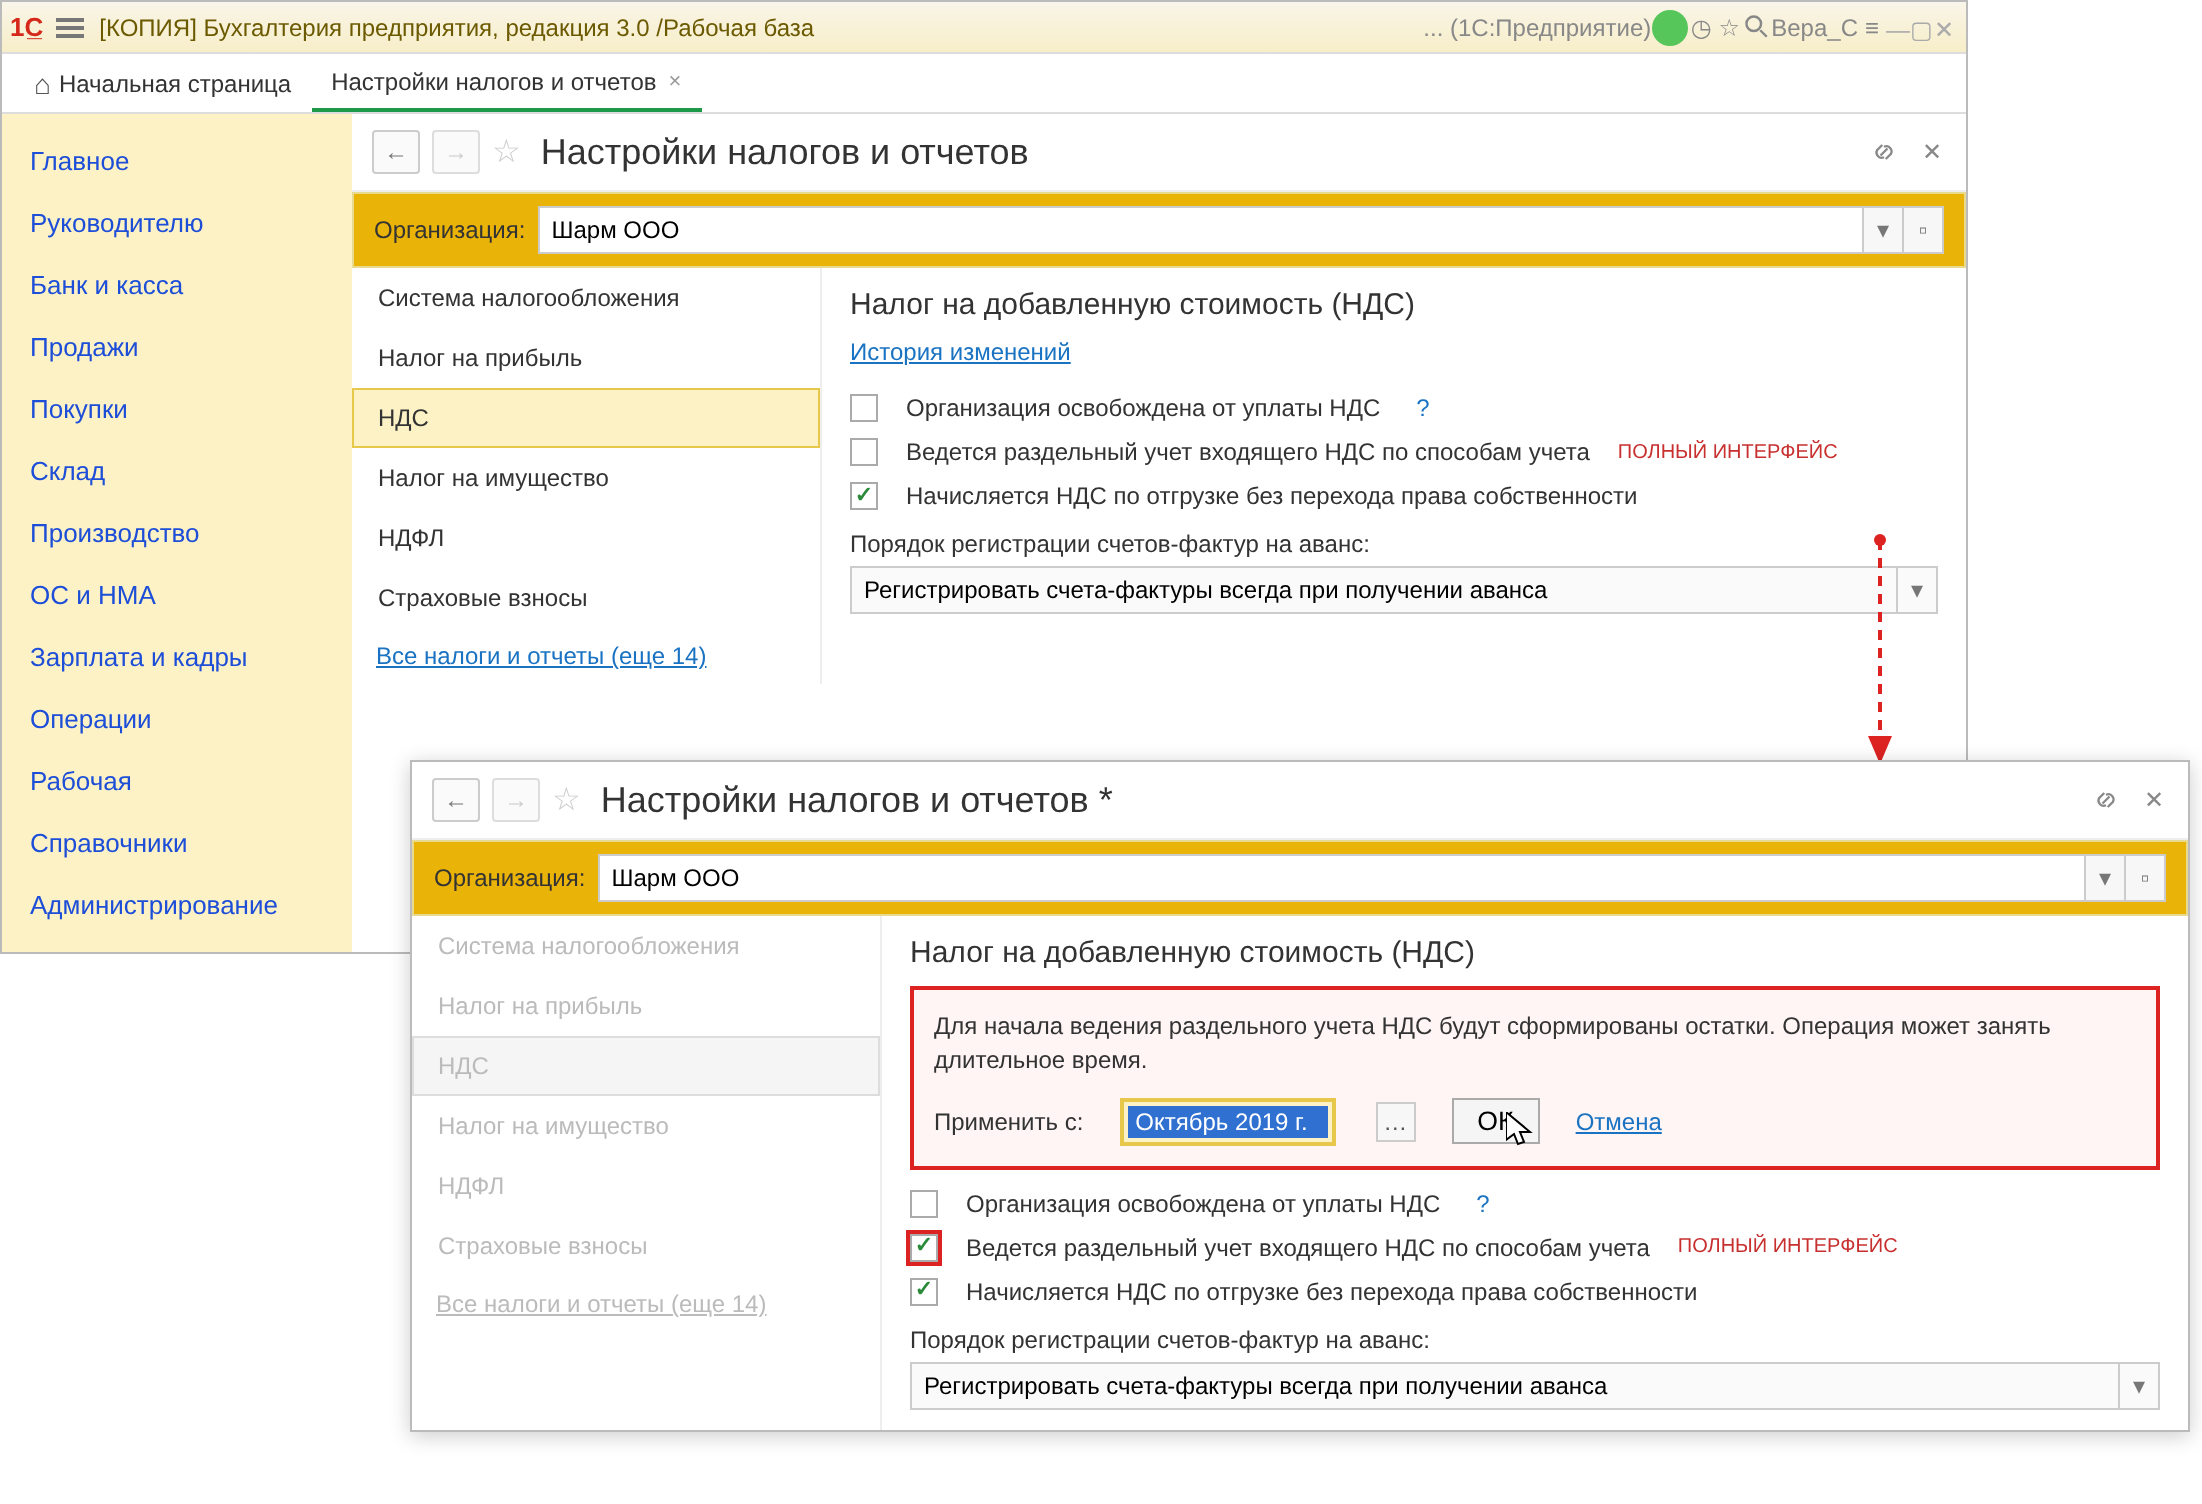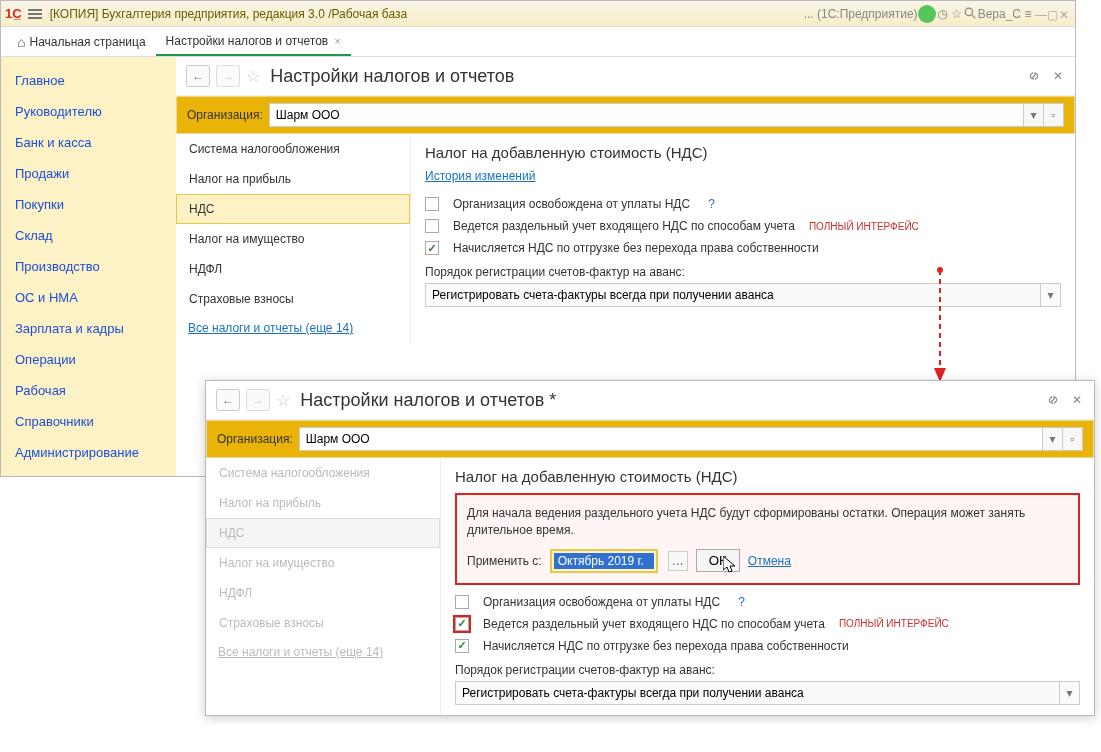--- a/index.html
+++ b/index.html
@@ -1,18 +1,18 @@
 <!DOCTYPE html>
 <html><head>
 <meta charset="utf-8">
 <style>
   * { box-sizing: border-box; margin: 0; padding: 0; }
   body { font-family: Arial, sans-serif; font-size: 12px; color: #333; background: #fff; width: 1101px; height: 752px; position: relative; overflow: hidden; }
   
-  .main-window { width: 1076px; border: 1px solid #bbb; position: relative; }
+  .main-window { width: 984px; border: 1px solid #bbb; position: relative; }
   
   
   .titlebar { background: linear-gradient(#f9f5e9, #f7eec8); height: 26px; display: flex; align-items: center; padding: 0 4px; border-bottom: 1px solid #ddd; }
   .logo-1c { color: #d6281a; font-weight: bold; font-size: 13px; margin-right: 6px; }
   .burger-icon { display: inline-flex; flex-direction: column; justify-content: center; gap: 2px; width: 14px; height: 14px; margin-right: 8px; cursor: pointer; }
   .burger-icon span { height: 2px; background: #777; }
   .title-text { color: #6b5a00; font-size: 12px; }
   .title-right { margin-left: auto; display: flex; align-items: center; color: #888; }
   .round-green { width: 18px; height: 18px; background: #56c55a; border-radius: 50%; }
   .tb-icon { width: 14px; height: 14px; cursor: pointer; color: #888; display: inline-flex; align-items: center; justify-content: center; }
@@ -69,21 +69,21 @@
   .dropdown { display: flex; border: 1px solid #ccc; background: #fafafa; }
   .dropdown input { border: none; flex: 1; padding: 4px 6px; font-size: 12px; background: transparent; outline: none; }
   .dd-btn { width: 20px; border-left: 1px solid #ccc; display: flex; align-items: center; justify-content: center; color: #777; cursor: pointer; }
   
   
   .window2 { position: absolute; left: 205px; top: 380px; width: 890px; background: #fff; border: 1px solid #bbb; box-shadow: 0 2px 10px rgba(0,0,0,0.2); }
   
   
   .red-box { border: 2px solid #d22; background: #fff5f5; padding: 10px; margin-bottom: 10px; }
   .red-box-text { color: #333; margin-bottom: 10px; font-size: 12px; line-height: 1.4; }
-  .apply-row { display: flex; align-items: center; gap: 8px; }
+  .apply-row { display: flex; align-items: center; gap: 18px; }
   .date-input { border: 2px solid #e8c84a; background: #fdf2c6; padding: 2px; display: flex; align-items: center; }
   .date-input input { border: none; background: #3070d0; color: #fff; padding: 1px 4px; font-size: 12px; width: 100px; outline: none; }
   .dots-btn { width: 20px; height: 20px; border: 1px solid #ccc; background: #f7f7f7; cursor: pointer; display: flex; align-items: center; justify-content: center; color: #555; margin-left: 2px; }
   .ok-btn { padding: 3px 12px; border: 1px solid #aaa; background: #f5f5f5; cursor: pointer; position: relative; }
   .cancel-link { color: #1a73c2; text-decoration: underline; cursor: pointer; }
   
   .cb.redframe { outline: 2px solid #d22; outline-offset: 0; }
   
   
   .arrow-svg { position: absolute; left: 470px; top: 260px; width: 520px; height: 140px; pointer-events: none; }

